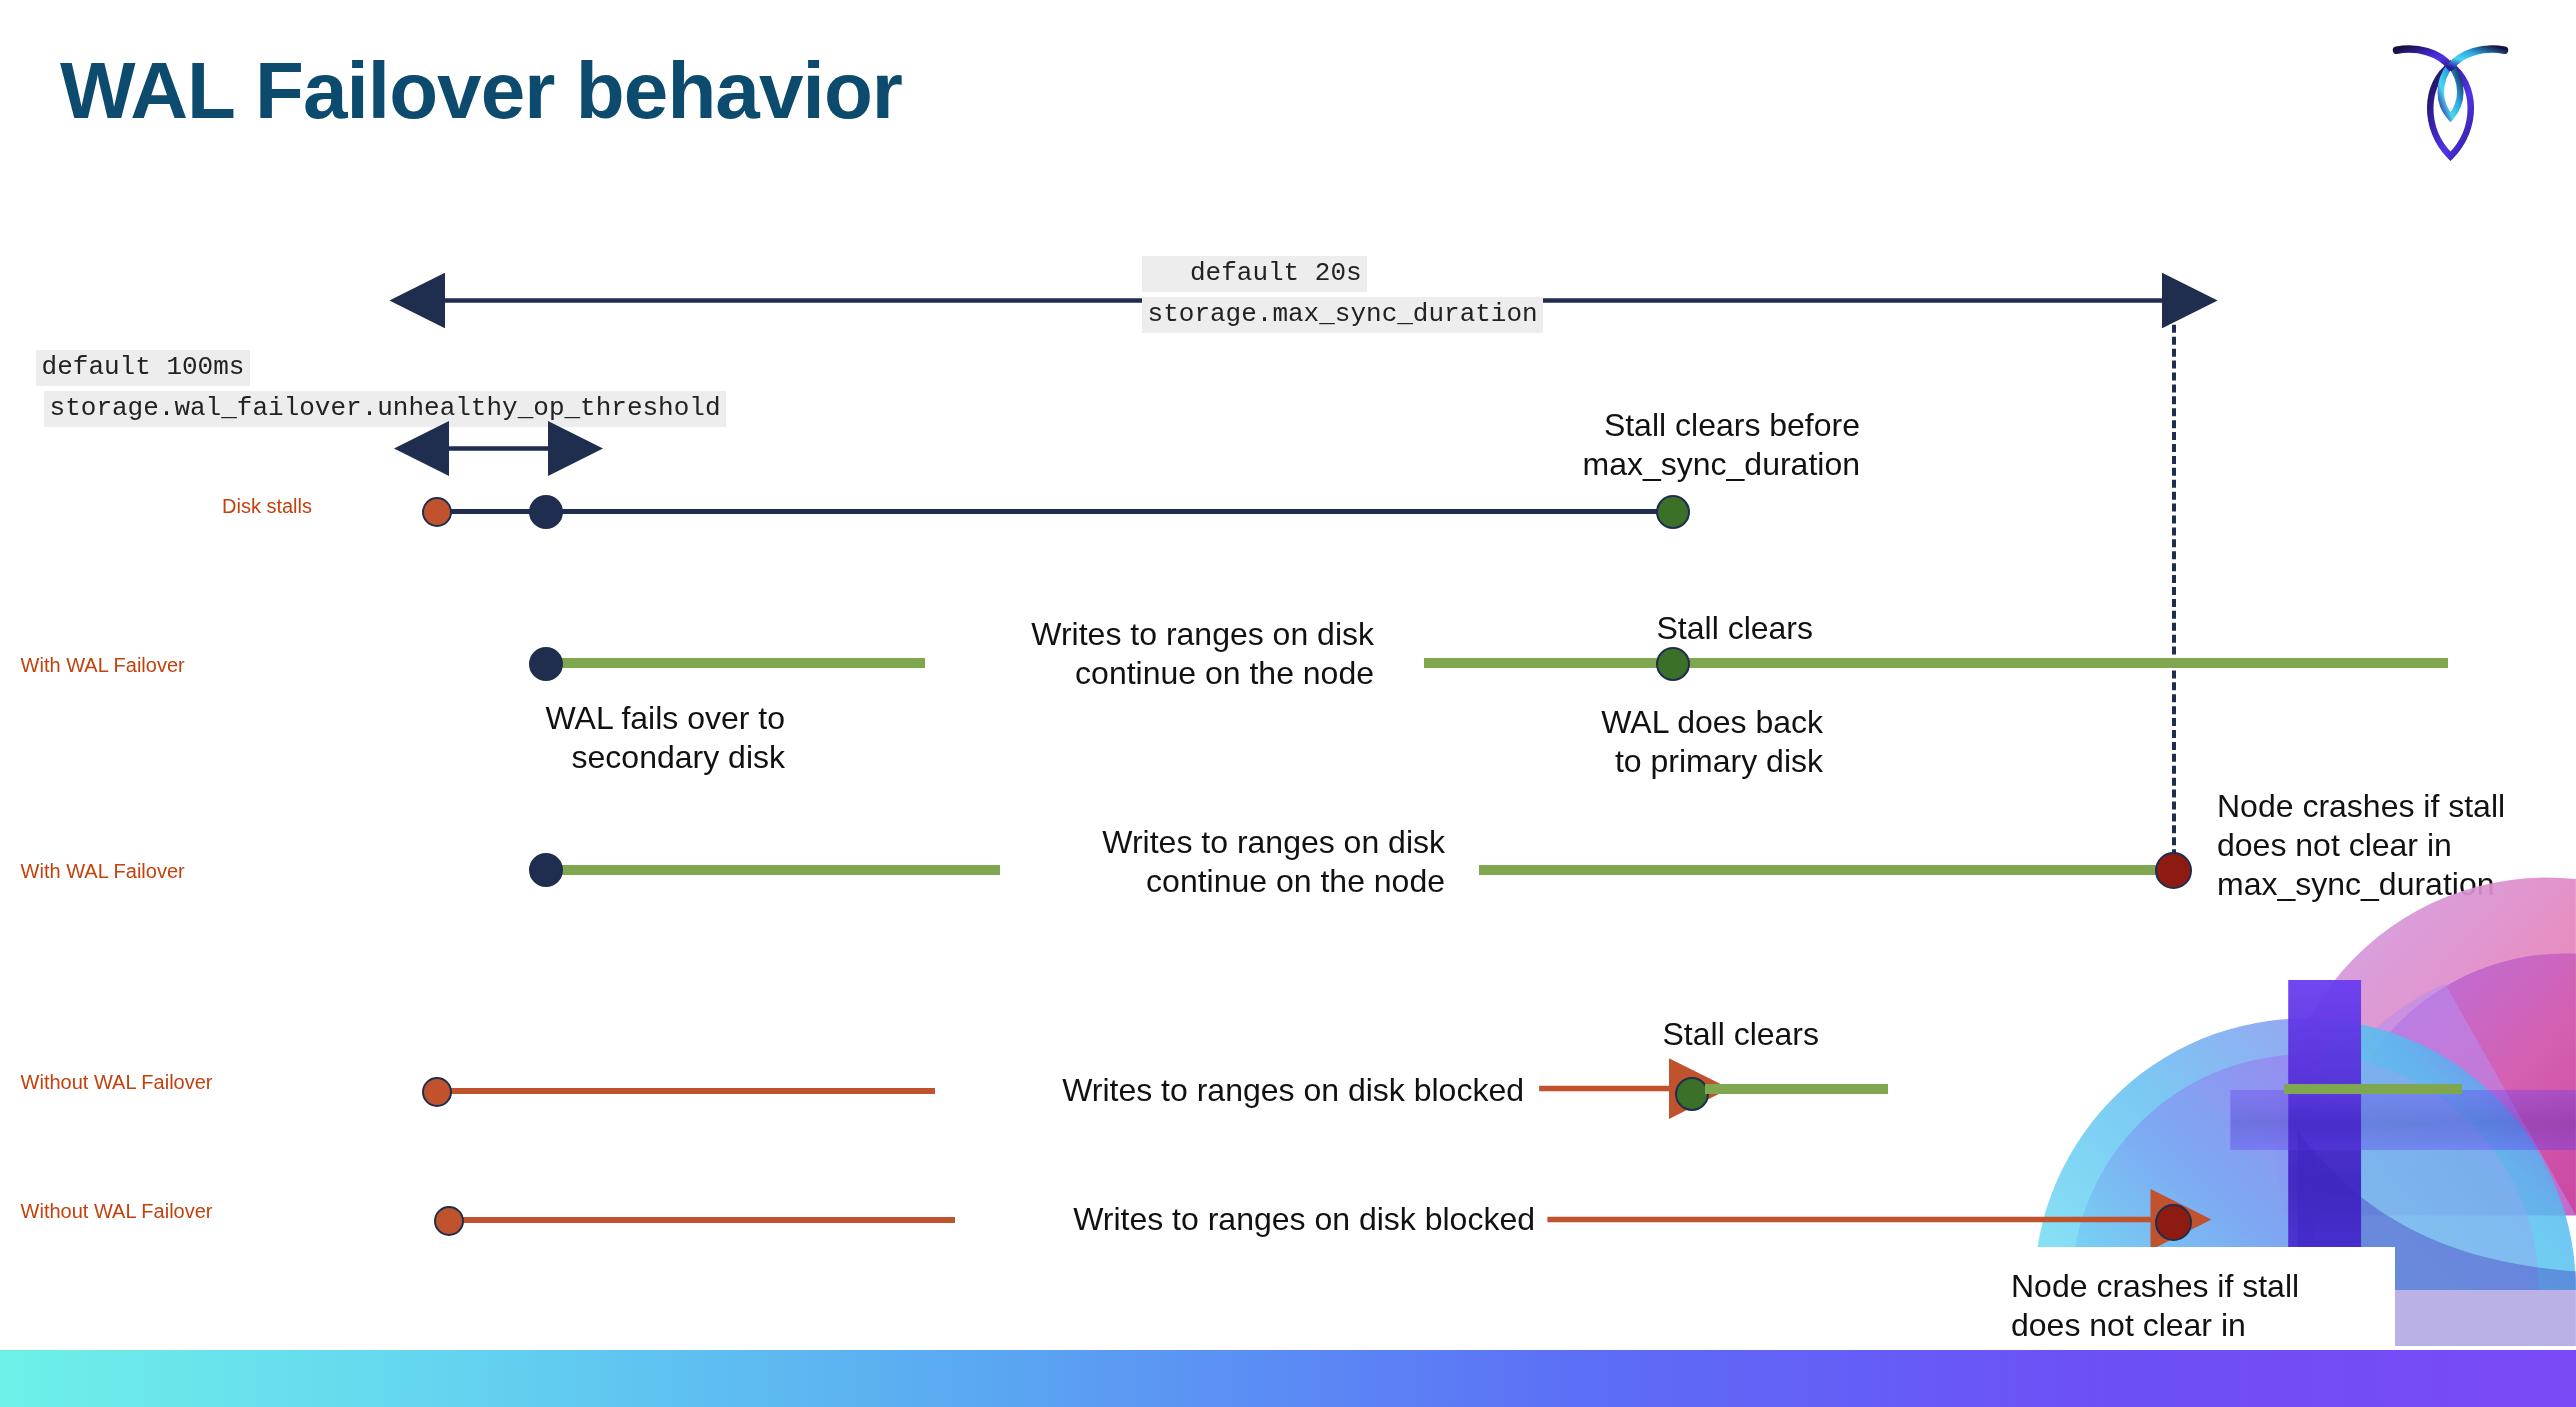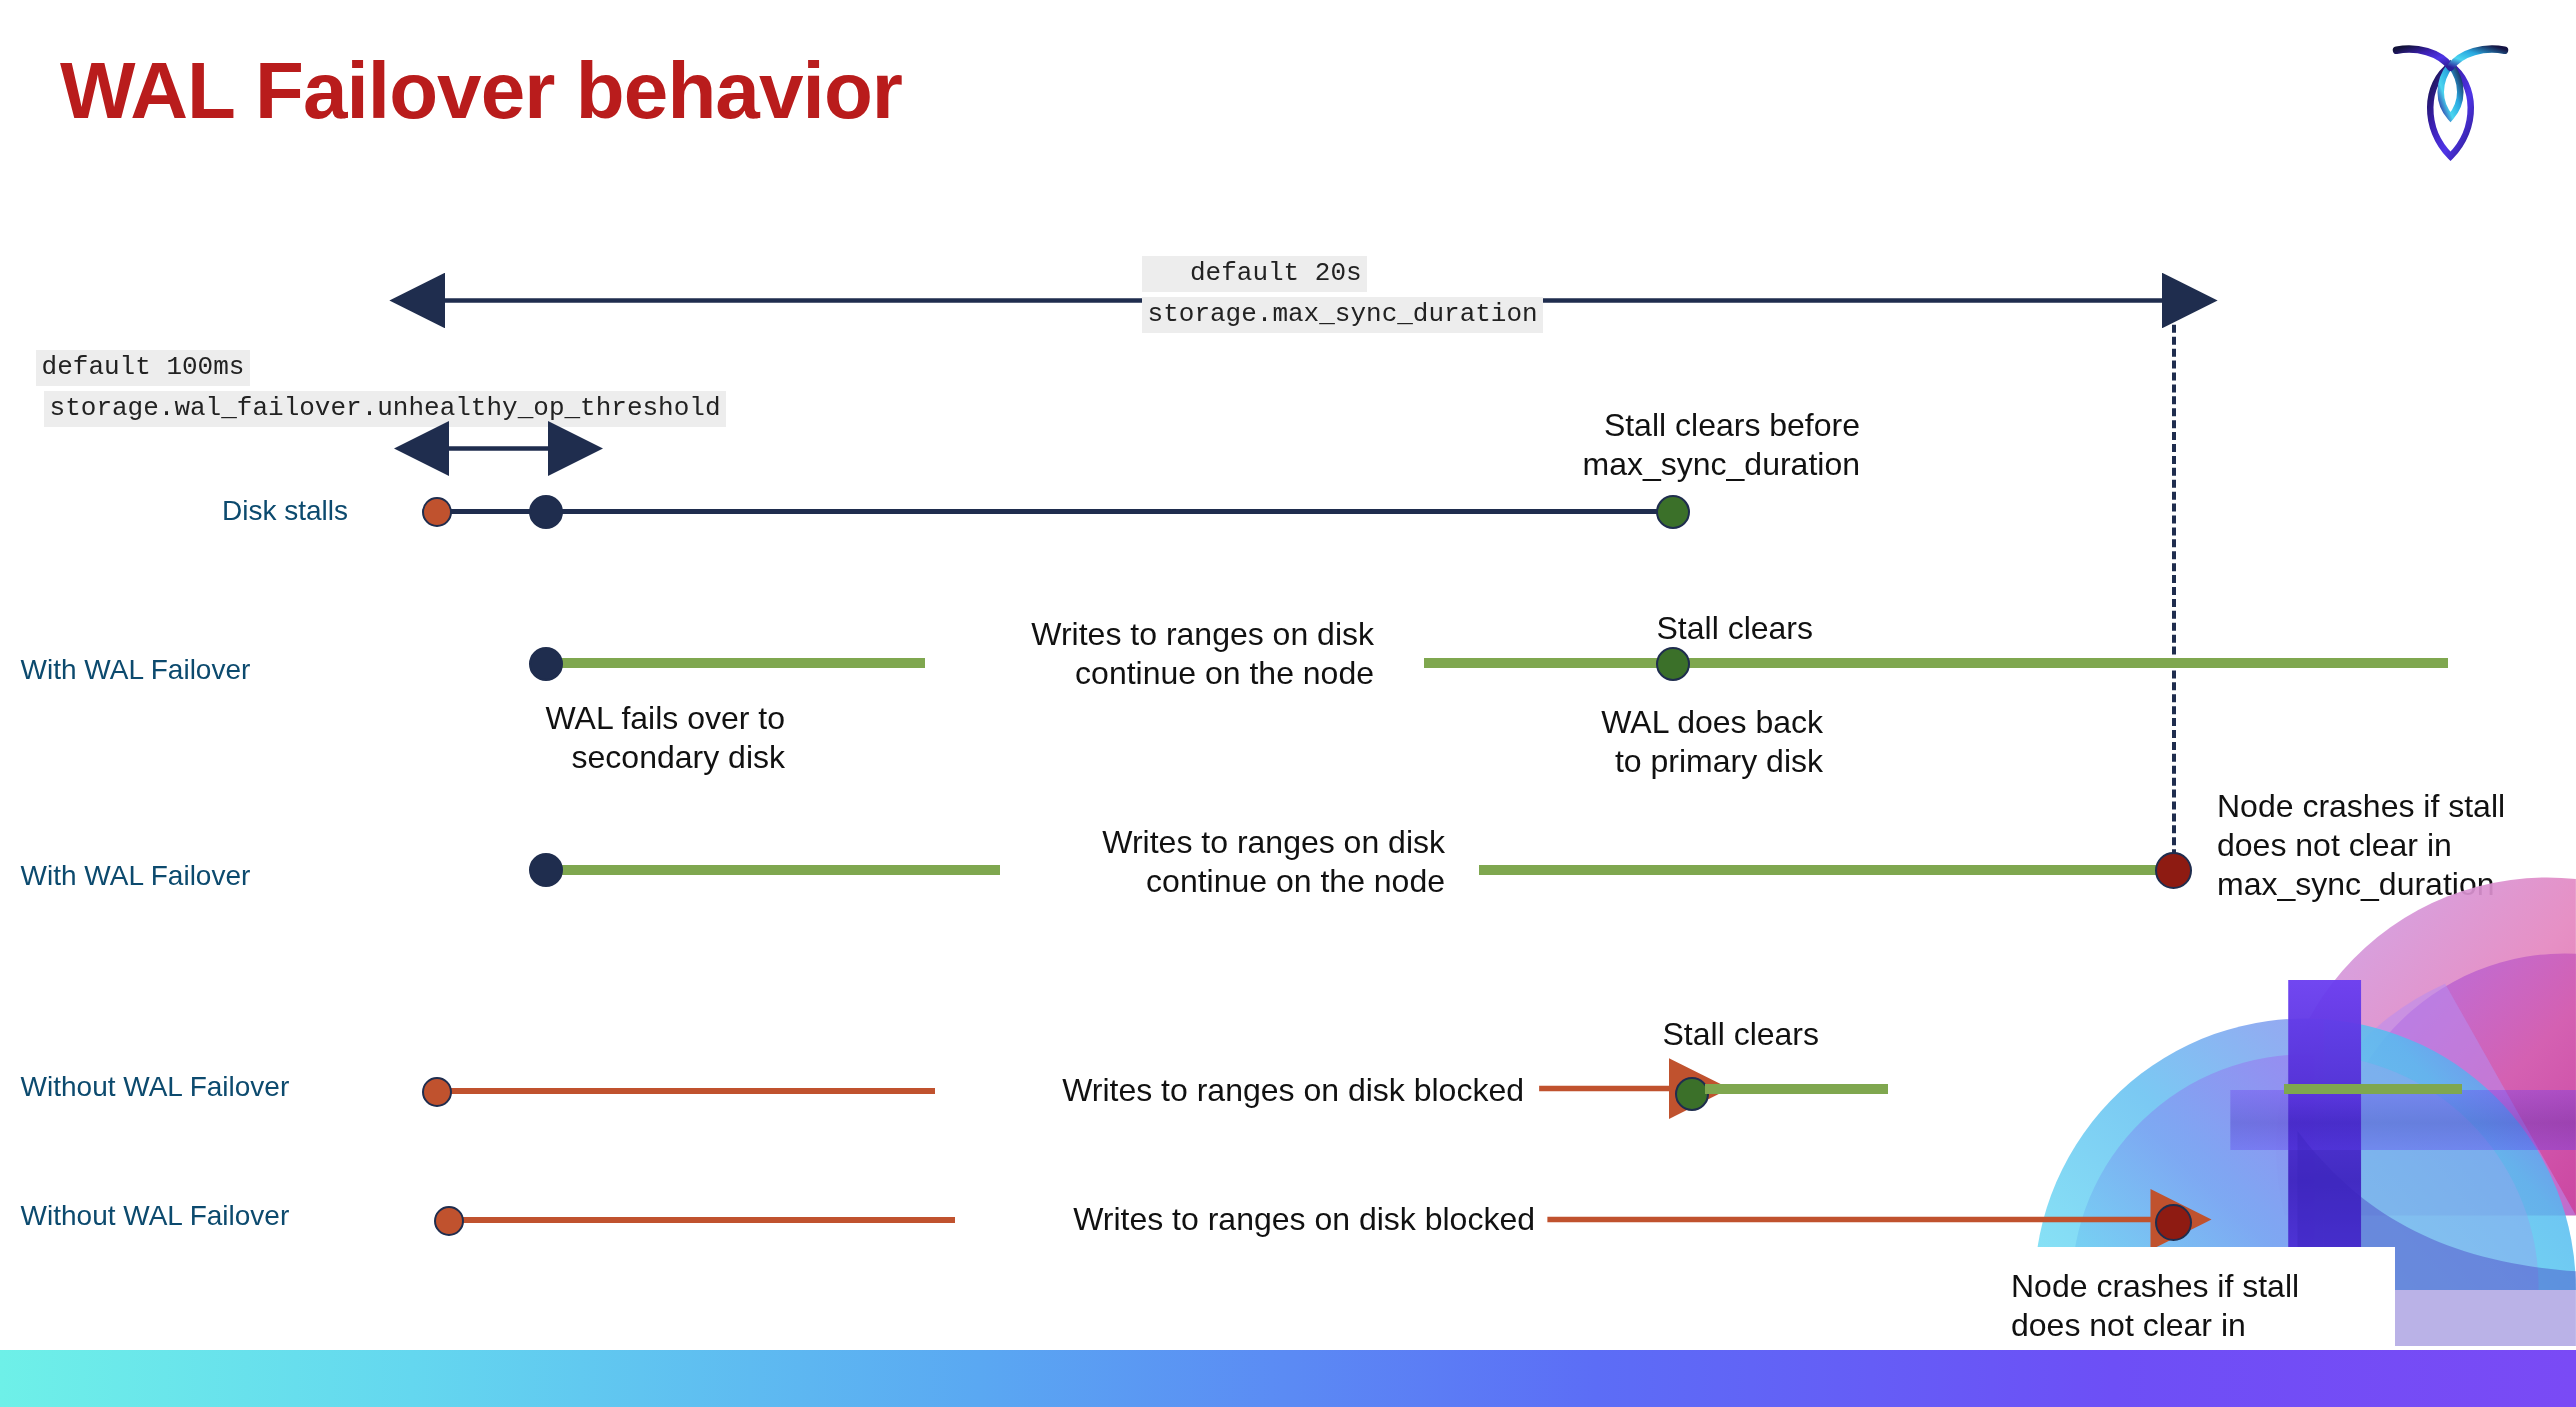--- a/index.html
+++ b/index.html
@@ -6,42 +6,42 @@
   body{
     width:2576px;height:1408px;background:#ffffff;overflow:hidden;
     font-family:"Liberation Sans", sans-serif;
     position:relative;
   }
   #slide{position:absolute;left:0;top:0;width:2576px;height:1408px;overflow:hidden;background:#fff;}
 
   
   .title{
     position:absolute;left:60px;top:45px;
-    font-size:80px;font-weight:bold;color:#b91c1c;letter-spacing:-0.9px;
+    font-size:80px;font-weight:bold;color:#0c4a6e;letter-spacing:-0.9px;
     white-space:nowrap;
   }
 
   
   .logo{position:absolute;left:2385px;top:26px;width:131px;height:136px;}
 
   
   .corner-art{position:absolute;right:0;bottom:62px;width:654px;height:523px;pointer-events:none;}
   .bottom-bar{position:absolute;left:0;bottom:0;width:2576px;height:58px;
     background:linear-gradient(90deg,#6ef0e8 0%,#64d7ef 16%,#5aa8f2 38%,#5c6df6 62%,#6d4ff6 82%,#7a4af5 100%);}
   .white-callout{position:absolute;left:1970px;top:1247px;width:425px;height:161px;background:#fff;}
 
   
   .chip{
     position:absolute;font-family:"Liberation Mono", monospace;
     font-size:26px;color:#222;background:#ededed;
     padding:1.9px 5.6px;white-space:nowrap;line-height:1.22;
   }
 
   
-  .rowlabel{position:absolute;font-size:28px;color:#0c4a6e;white-space:nowrap;}
+  .rowlabel{position:absolute;font-size:20px;color:#c2410c;white-space:nowrap;}
 
   
   .note{position:absolute;font-size:32px;color:#111;line-height:1.22;text-align:right;}
   .note.left{text-align:left;}
 
   
   .hline{position:absolute;height:4.7px;background:#1f2d4e;}
   .gline{position:absolute;height:10.3px;background:#7fa74f;}
   .rline{position:absolute;height:5.6px;background:#c0522e;}
 

